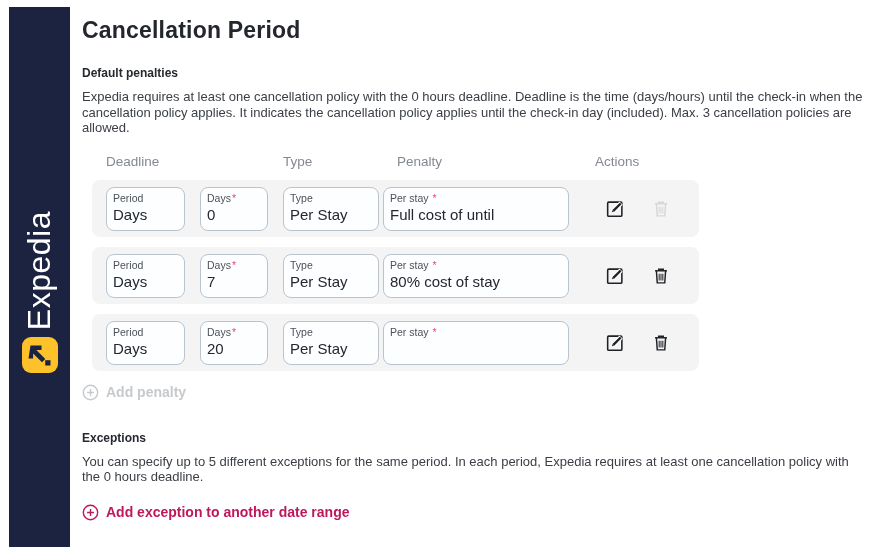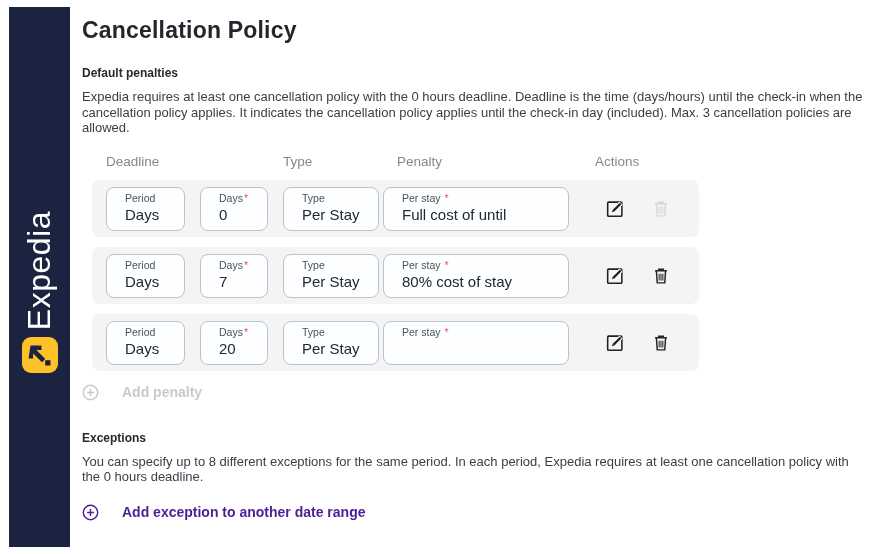--- a/index.html
+++ b/index.html
@@ -82,21 +82,21 @@
     background: #f4f4f5;
     border-radius: 8px;
     margin-bottom: 10px;
   }
   .field {
     position: absolute; top: 7px;
     height: 44px;
     background: #fcfeff;
     border: 1px solid #b9c4ce;
     border-radius: 8px;
-    padding: 4px 10px 0 18px;
+    padding: 4px 10px 0 6px;
     overflow: hidden;
   }
   .field .flabel {
     display: block;
     font-size: 10.5px;
     line-height: 13px;
     color: #4c5158;
     white-space: nowrap;
   }
   .field .freq { color: #ef4a72; margin-left: 1px; }
@@ -119,32 +119,32 @@
     padding: 0; cursor: pointer;
     color: #202225;
   }
   .action-edit  { left: 512px; }
   .action-trash { left: 558px; }
   .action-btn.disabled { color: #d5d7d9; cursor: default; }
   .action-btn svg { width: 22px; height: 22px; display: block; }
 
   
   .add-line {
-    display: flex; align-items: center; gap: 23px;
+    display: flex; align-items: center; gap: 7px;
     font-size: 14px; font-weight: 700;
     background: none; border: none; padding: 0;
   }
   .add-penalty {
     margin-top: 13px;
     color: #c7cacd;
     cursor: default;
   }
   .add-exception {
     margin-top: 19px;
-    color: #4c1d95;
+    color: #be185d;
     cursor: pointer;
   }
   .add-line svg { width: 17px; height: 17px; display: block; flex: 0 0 auto; }
 
   .ex-heading { margin-top: 30px; }
 </style>
 </head>
 <body>
 
 <aside class="sidebar">
@@ -155,21 +155,21 @@
       <g fill="#1c2340">
         <path d="M8.5 8.5 h11 v4.6 h-5.1 l8.9 8.9 -3.3 3.3 -8.9 -8.9 v5.1 h-4.6 z"></path>
         <rect x="23.2" y="23.2" width="5.3" height="5.3"></rect>
       </g>
     </svg>
   </span>
 </aside>
 
 <main class="content">
 
-  <h1 class="page-title">Cancellation Policy</h1>
+  <h1 class="page-title">Cancellation Period</h1>
 
   <h2 class="section-heading dp-heading">Default penalties</h2>
 
   <p class="section-desc">Expedia requires at least one cancellation policy with the 0 hours deadline. Deadline is the time (days/hours) until the check-in when the cancellation policy applies. It indicates the cancellation policy applies until the check-in day (included). Max. 3 cancellation policies are allowed.</p>
 
   <div class="table-head">
     <span class="col-deadline">Deadline</span>
     <span class="col-type">Type</span>
     <span class="col-penalty">Penalty</span>
     <span class="col-actions">Actions</span>
@@ -300,21 +300,21 @@
       <svg viewBox="0 0 18 18" aria-hidden="true" fill="none" stroke="currentColor" stroke-width="1.5">
         <circle cx="9" cy="9" r="7.6"></circle>
         <path d="M9 5.4v7.2M5.4 9h7.2"></path>
       </svg>
     </span>
     <span>Add penalty</span>
   </button>
 
   <h2 class="section-heading ex-heading">Exceptions</h2>
 
-  <p class="section-desc">You can specify up to 8 different exceptions for the same period. In each period, Expedia requires at least one cancellation policy with the 0 hours deadline.</p>
+  <p class="section-desc">You can specify up to 5 different exceptions for the same period. In each period, Expedia requires at least one cancellation policy with the 0 hours deadline.</p>
 
   <button class="add-line add-exception">
     <span>
       <svg viewBox="0 0 18 18" aria-hidden="true" fill="none" stroke="currentColor" stroke-width="1.5">
         <circle cx="9" cy="9" r="7.6"></circle>
         <path d="M9 5.4v7.2M5.4 9h7.2"></path>
       </svg>
     </span>
     <span>Add exception to another date range</span>
   </button>

